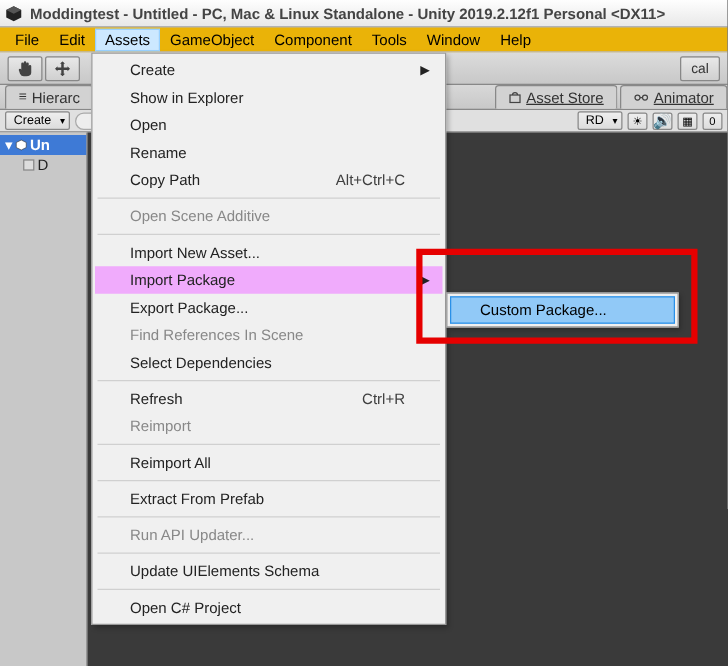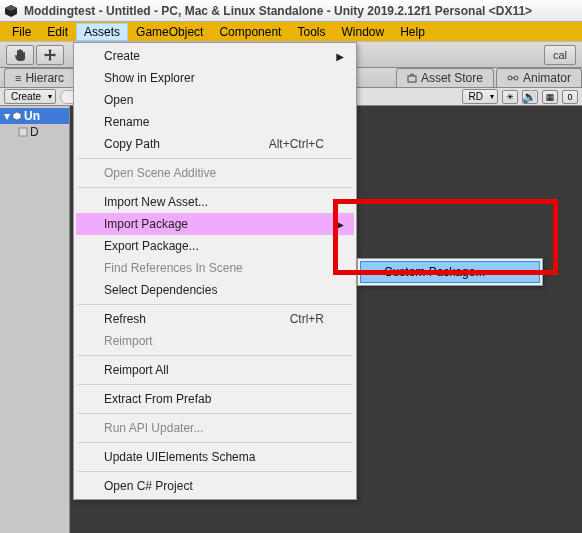--- a/index.html
+++ b/index.html
@@ -13,21 +13,21 @@
   .menu-item { padding: 2px 8px; cursor: default; }
   .menu-item.active { background: #cce8ff; border: 1px solid #99d1ff; padding: 1px 7px; }
   
   .toolbar { height: 26px; background: linear-gradient(#dcdcdc, #c8c8c8); border-bottom: 1px solid #888; display: flex; align-items: center; padding: 0 6px; gap: 2px; position: relative; }
   .tool-btn { width: 28px; height: 20px; background: linear-gradient(#e8e8e8, #d0d0d0); border: 1px solid #888; border-radius: 2px; display: inline-flex; align-items: center; justify-content: center; font-size: 11px; color:#333; }
   .tool-btn.wide { width: auto; padding: 0 8px; text-align: right; }
   
   .tabs-row { height: 20px; background: linear-gradient(#d8d8d8, #c8c8c8); display: flex; align-items: flex-end; padding-left: 4px; gap: 0; border-bottom: 1px solid #888; }
   .tab { padding: 2px 10px; background: #d2d2d2; border: 1px solid #888; border-bottom: none; border-radius: 3px 3px 0 0; font-size: 11px; color: #333; display: flex; align-items: center; gap: 4px; }
   .tab-spacer { flex: 1; }
-  .tab.right { margin-left: 2px; }
+  .tab.right { margin-left: 2px; text-decoration: underline; }
   
   .subbar { height: 18px; background: #e0e0e0; border-bottom: 1px solid #888; display: flex; align-items: center; padding: 0 4px; gap: 4px; font-size: 11px; }
   .dropdown-btn { background: linear-gradient(#eee,#ddd); border: 1px solid #888; padding: 0 14px 0 6px; border-radius: 2px; position: relative; height: 15px; line-height: 13px; font-size: 10px; }
   .dropdown-btn::after { content: "▾"; position: absolute; right: 3px; top: 0; font-size: 8px; }
   .hier-search { flex: 1; background: #eee; border: 1px solid #aaa; border-radius: 8px; height: 14px; }
   .icon-mini { width: 16px; height: 14px; border: 1px solid #888; background: linear-gradient(#eee,#ddd); border-radius:2px; display:inline-flex; align-items:center; justify-content:center; font-size:9px; }
   
   .main-area { display: flex; height: calc(100% - 22px - 20px - 26px - 20px - 18px); }
   .hierarchy { width: 70px; background: #c8c8c8; border-right: 1px solid #888; padding-top: 2px; }
   .hier-item { padding: 1px 4px; font-size: 11px; color: #222; display: flex; align-items: center; gap: 2px; }
@@ -38,21 +38,21 @@
   
   
   .dropdown { position: absolute; left: 73px; top: 42px; width: 284px; background: #f0f0f0; border: 1px solid #999; box-shadow: 2px 2px 4px rgba(0,0,0,0.25); z-index: 10; padding: 2px; }
   .dd-item { height: 22px; display: flex; align-items: center; padding: 0 30px 0 28px; cursor: default; color: #222; position: relative; }
   .dd-item.disabled { color: #888; text-align: center; }
   .dd-item.hover { background: #f0abfc; align-items: center; }
   .dd-sep { height: 1px; background: #d0d0d0; margin: 3px 2px; }
   .dd-short { position: absolute; right: 30px; color: #404040; }
   .dd-arrow { position: absolute; right: 10px; font-size: 10px; }
   
-  .submenu { position: absolute; left: 357px; top: 234px; width: 186px; background: #f0f0f0; border: 1px solid #999; box-shadow: 2px 2px 4px rgba(0,0,0,0.25); z-index: 11; padding: 2px; margin-top: 24px; }
+  .submenu { position: absolute; left: 357px; top: 234px; width: 186px; background: #f0f0f0; border: 1px solid #999; box-shadow: 2px 2px 4px rgba(0,0,0,0.25); z-index: 11; padding: 2px; }
   .sub-item { height: 22px; display: flex; align-items: center; padding: 0 12px 0 24px; }
   .sub-item.hover { background: #91c9f7; border: 1px solid #2a90e8; padding: 0 11px 0 23px; }
   
   .red-box { position: absolute; left: 333px; top: 199px; width: 225px; height: 76px; border: 5px solid #e60000; z-index: 12; pointer-events: none; }
 </style>
 </head>
 <body>
 
 <div class="titlebar">
   <span class="unity-logo">

